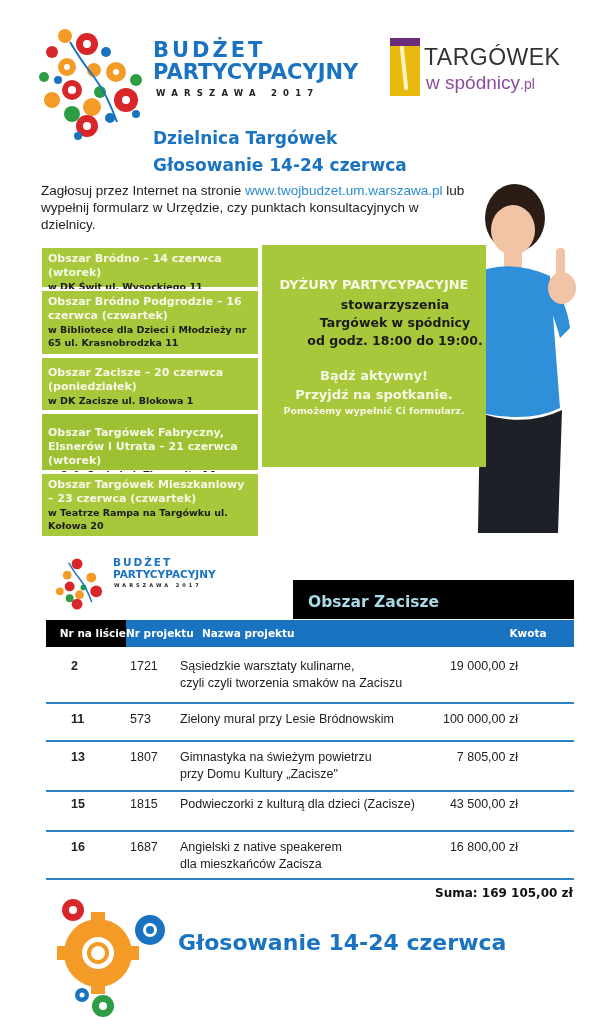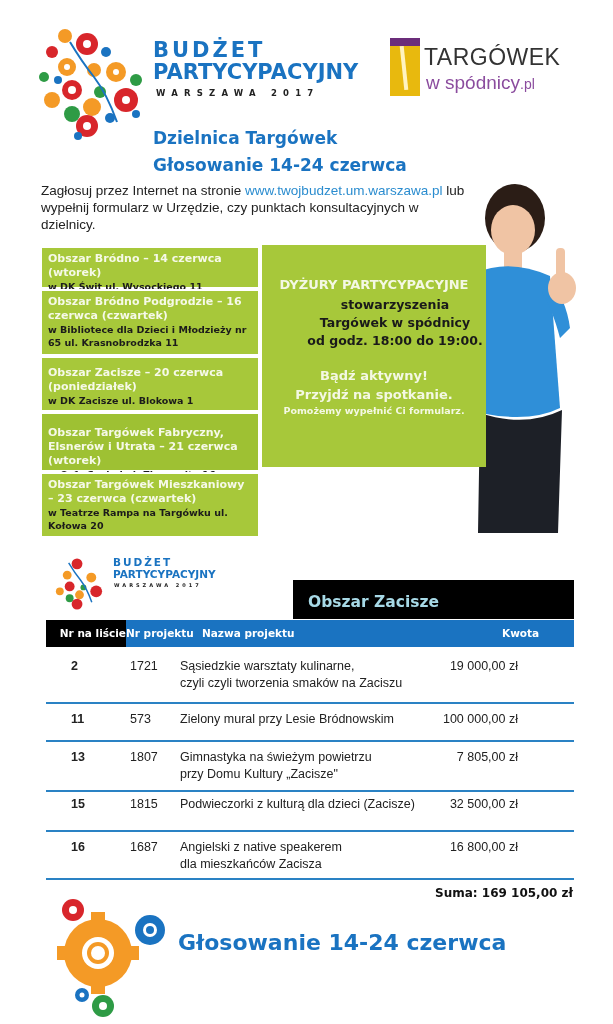--- a/index.html
+++ b/index.html
@@ -24,21 +24,21 @@
   .area-box .p { color:#1b1b1b; font-size:9.5px; line-height:13px; }
   .sign { left:262px; top:245px; width:224px; height:222px; background:#a7c83a; text-align:center; font-weight:bold; font-family:"DejaVu Sans", sans-serif; }
   .sign .w { color:#f4f8e4; }
   .sign .d { color:#1a1a1a;padding-left:42px; }
   .person { left:470px; top:178px; width:115px; height:360px; }
   .obszar-bar { left:293px; top:580px; width:281px; height:39px; background:#000; color:#a7d9e6; font-size:15.5px; font-weight:bold; line-height:44px; box-sizing:border-box; padding-left:15px; }
   .thead { left:46px; top:620px; width:528px; height:27px; background:#1a73c1; display:flex; font-size:10.5px; font-weight:bold; color:#fff; line-height:27px; }
   .thead .c0 { width:80px; background:#000; text-align:right; }
   .thead .c1 { width:76px; box-sizing:border-box; }
   .thead .c2 { width:300px; }
-  .thead .c3 { flex:1; text-align:left; padding-right:20px; }
+  .thead .c3 { flex:1; text-align:center; padding-right:20px; }
   .row { position:absolute; left:46px; width:528px; border-bottom:2px solid #2a82c4; font-size:12.5px; color:#222; font-family:"Liberation Sans", sans-serif; }
   .row .c0 { position:absolute; left:25px; font-weight:bold; }
   .row .c1 { position:absolute; left:84px; }
   .row .c2 { position:absolute; left:134px; line-height:17px; }
   .row .c3 { position:absolute; right:56px; }
   .suma { right:40px; top:886px; font-size:12px; font-weight:bold; color:#111; }
   .glos { left:178px; top:930px; font-size:22px; color:#1a73c1; font-weight:bold; }
 </style>
 </head>
 <body>
@@ -177,21 +177,21 @@
 <div class="row" style="top:742px;height:48px">
   <span class="c0" style="top:8px">13</span>
   <span class="c1" style="top:8px">1807</span>
   <span class="c2" style="top:7px"><span>Gimnastyka na świeżym powietrzu</span><br><span> przy Domu Kultury „Zacisze"</span></span>
   <span class="c3" style="top:8px">7 805,00 zł</span>
 </div>
 <div class="row" style="top:792px;height:38px">
   <span class="c0" style="top:5px">15</span>
   <span class="c1" style="top:5px">1815</span>
   <span class="c2" style="top:4px">Podwieczorki z kulturą dla dzieci (Zacisze)</span>
-  <span class="c3" style="top:5px">32 500,00 zł</span>
+  <span class="c3" style="top:5px">43 500,00 zł</span>
 </div>
 <div class="row" style="top:832px;height:46px">
   <span class="c0" style="top:8px">16</span>
   <span class="c1" style="top:8px">1687</span>
   <span class="c2" style="top:7px"><span>Angielski z native speakerem</span><br><span>dla mieszkańców Zacisza</span></span>
   <span class="c3" style="top:8px">16 800,00 zł</span>
 </div>
 
 <div class="abs suma">Suma: 169 105,00 zł</div>
 

